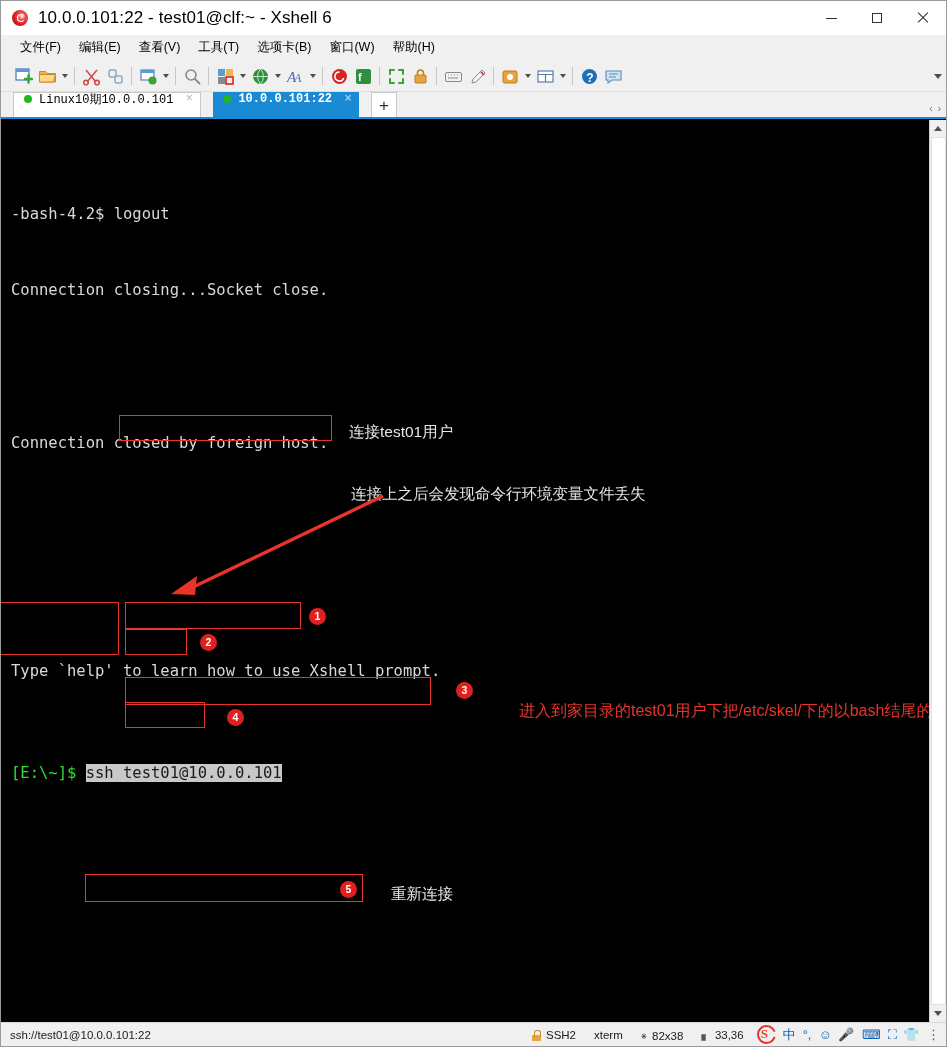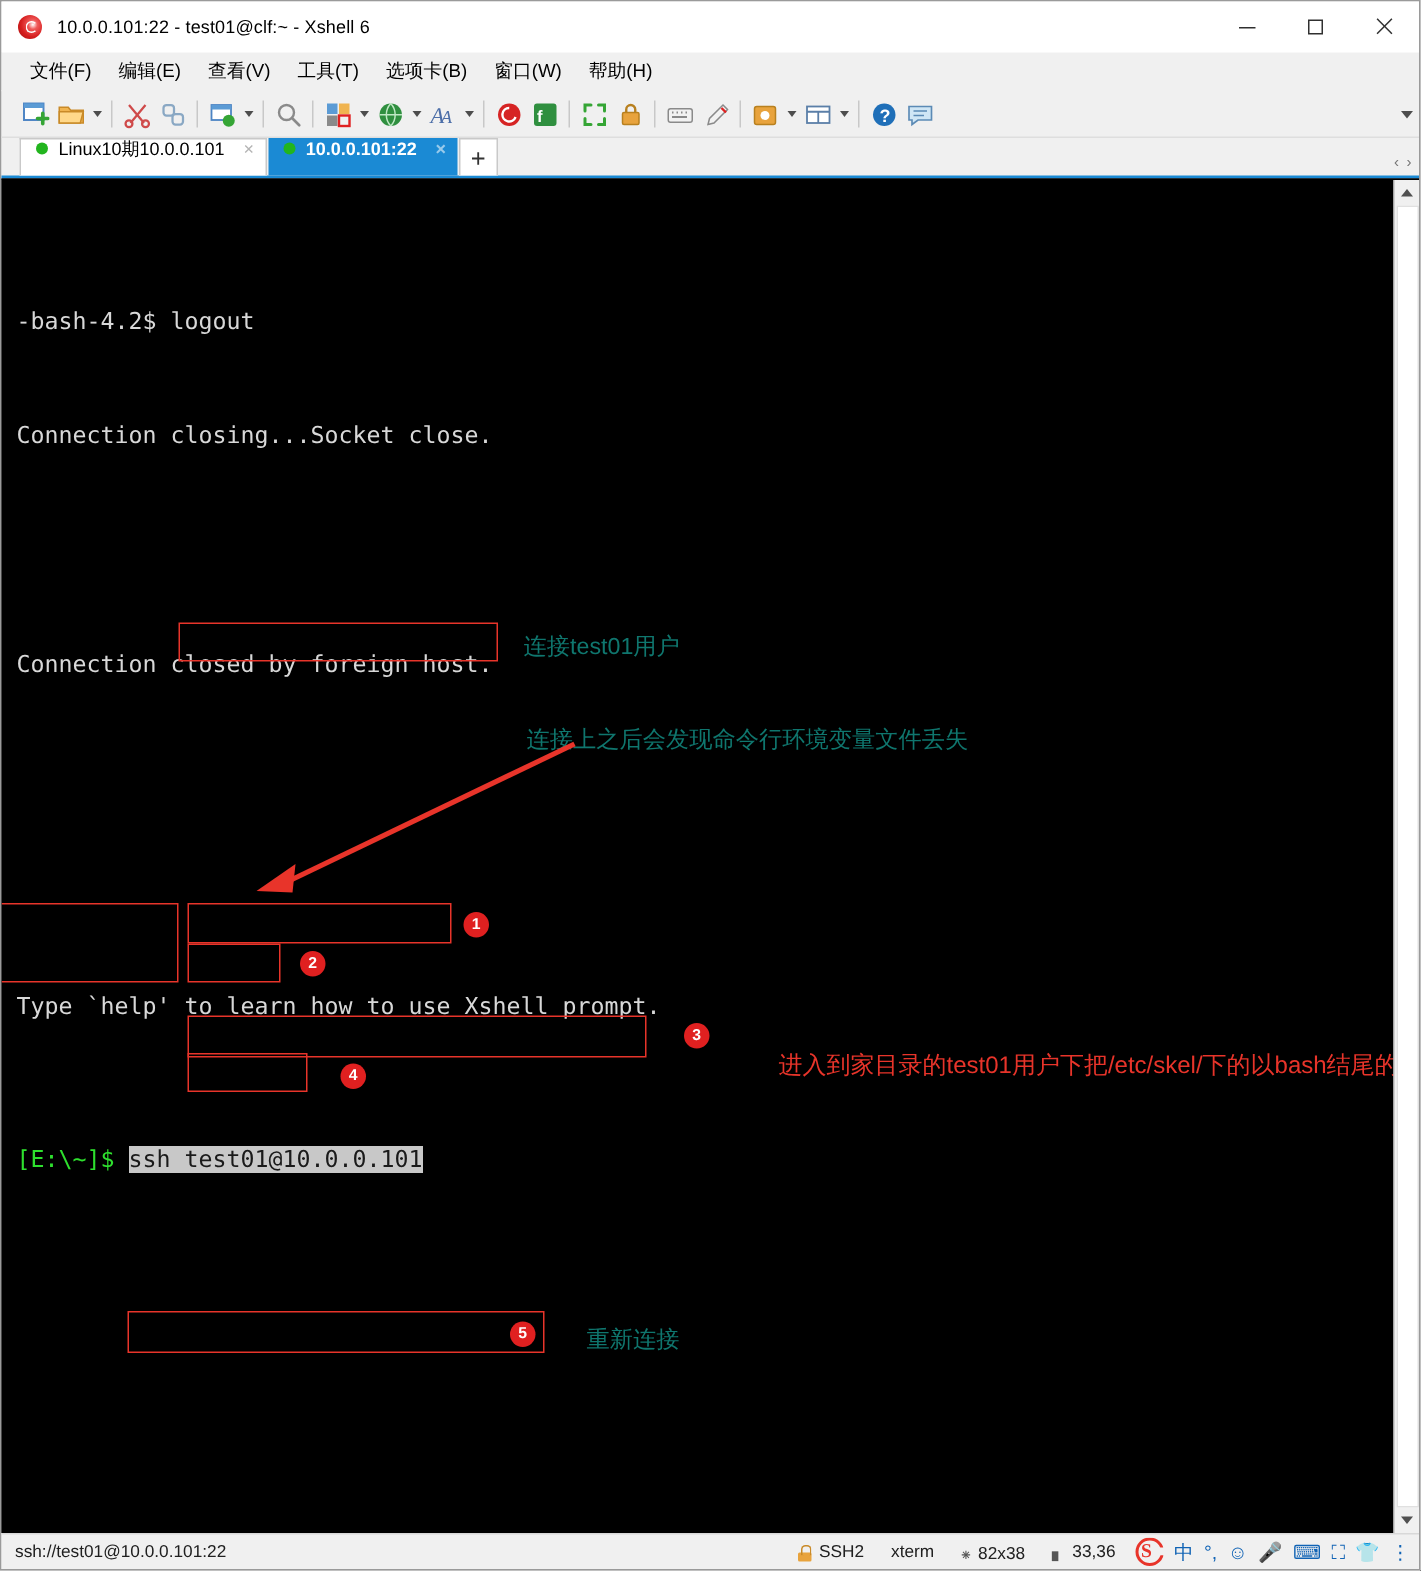--- a/index.html
+++ b/index.html
@@ -33,21 +33,21 @@
     position: absolute; left: 0; top: 0;
     width: 16px; height: 16px; border-radius: 50%;
     background: radial-gradient(circle at 62% 40%, #ffffff 0%, #f05a5a 22%, #d61e1e 58%, #a30f0f 100%);
   }
   .title-icon .rose::after {
     content: ""; position: absolute; left: 5px; top: 4px;
     width: 6px; height: 6px; border-radius: 50%;
     border: 1.5px solid #ffffff; border-right-color: transparent;
   }
   .title-text {
-    font-size: 12px; color: #000000; letter-spacing: .1px;
+    font-size: 17px; color: #000000; letter-spacing: .1px;
     white-space: nowrap;
   }
   .win-controls {
     position: absolute; right: 0; top: 0; height: 34px;
     display: flex;
   }
   .win-btn {
     width: 46px; height: 34px;
     display: flex; align-items: center; justify-content: center;
     color: #303030;
@@ -120,22 +120,23 @@
     background: #f0f0f0;
     display: flex; align-items: flex-end;
     padding-left: 12px;
     position: relative;
     border-bottom: 2px solid #1b8ad4;
   }
   .tab {
     height: 25px; display: flex; align-items: center;
     padding: 0 5px 12px 10px;
     font-size: 12px; white-space: nowrap;
-    margin-right: 1px;
-    position: relative;
+    margin-right: 12px;
+    position: relative;
+    font-family: Liberation Mono, monospace;
   }
   .tab.inactive { background: #ffffff; color: #000000; border: 1px solid #c9c9c9; border-bottom: none; }
   .tab.active { background: #1b8ad4; color: #ffffff; font-weight: bold; }
   .tab-dot {
     width: 8px; height: 8px; border-radius: 50%;
     background: #22b51e; margin-right: 7px; flex: 0 0 auto;
   }
   .tab-x {
     margin-left: 10px; font-size: 12px; opacity: .55;
     width: 12px; text-align: center;
@@ -193,21 +194,21 @@
     position: absolute;
     width: 17px; height: 17px; border-radius: 50%;
     background: #e02020; color: #ffffff;
     font-family: "Liberation Sans", sans-serif;
     font-size: 10.5px; font-weight: bold;
     display: flex; align-items: center; justify-content: center;
     line-height: 1;
   }
   .anno {
     position: absolute;
-    color: #0f766e;
+    color: #e5e5e5;
     font-family: "Liberation Sans", sans-serif;
     font-size: 15.5px;
     white-space: pre;
     line-height: 24px;
   }
   .anno-block {
     position: absolute;
     color: #e8342a;
     font-family: "Liberation Sans", sans-serif;
     font-size: 16px;

